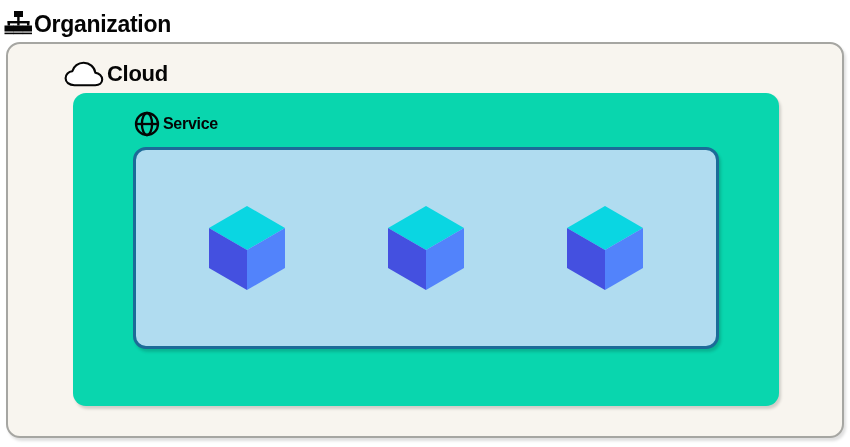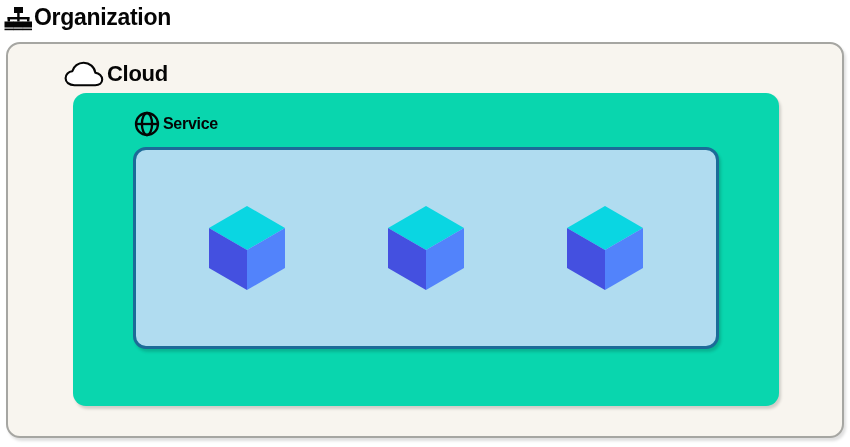--- a/index.html
+++ b/index.html
@@ -21,21 +21,21 @@
     left: 0;
     top: 0;
     width: 850px;
     height: 447px;
   }
   .org-label {
     position: absolute;
     left: 4px;
     top: 6px;
     display: flex;
-    align-items: flex-start;
+    align-items: flex-end;
     gap: 2px;
     height: 30px;
     z-index: 5;
   }
   .org-label .label-text {
     font-size: 23px;
     font-weight: bold;
     color: #050505;
     letter-spacing: -0.3px;
     line-height: 1;

